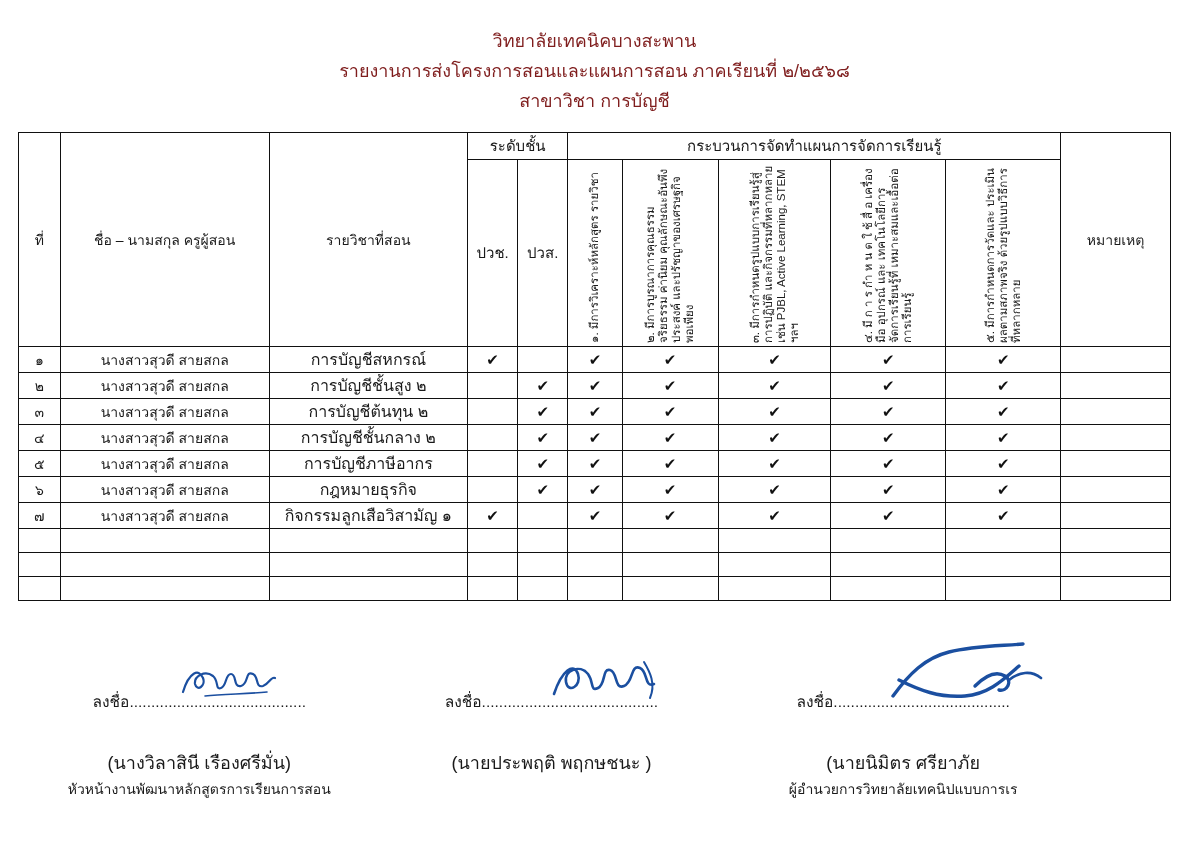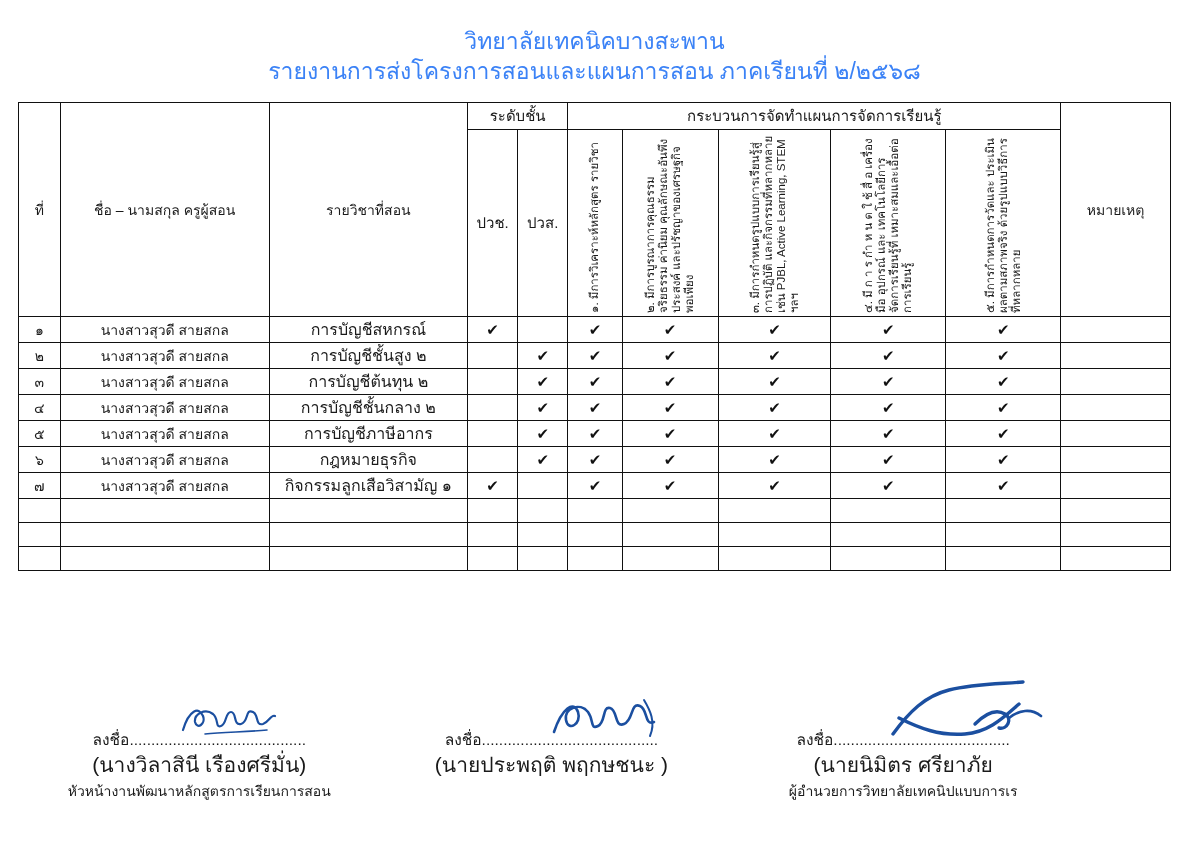--- a/index.html
+++ b/index.html
@@ -20,23 +20,23 @@
     height: 862px;
     box-sizing: border-box;
   }
 
   
   .doc-header {
     text-align: center;
     padding-top: 26px;
   }
   .doc-header .line {
-    font-size: 23px;
+    font-size: 18px;
     line-height: 30px;
-    color: #3b82f6;
+    color: #7f1d1d;
   }
 
   
   .table-wrap {
     margin: 16px 18px 0 18px;
   }
   table.main {
     border-collapse: collapse;
     table-layout: fixed;
     width: 1153px;
@@ -99,40 +99,41 @@
   td.check {
     font-size: 15px;
     color: #111;
   }
   .chk::before { content: "\2714"; }
 
   
   .signatures {
     position: absolute;
     left: 0;
-    top: 728px;
+    top: 690px;
     width: 1102px;
     display: flex;
   }
   .sig-block {
     text-align: center;
     position: relative;
   }
   .sig-1 { width: 430px; }
   .sig-2 { width: 330px; }
   .sig-3 { width: 429px; }
 
   .sig-line {
     font-size: 15.5px;
     line-height: 24px;
     white-space: nowrap;
   }
   .sig-name {
-    font-size: 21px;
+    font-size: 18px;
     line-height: 26px;
+    margin-top: 36px;
   }
   .sig-role {
     font-size: 14px;
     line-height: 26px;
   }
   .scribble {
     position: absolute;
     pointer-events: none;
   }
   .s1 { left: 175px; top: -32px; }
@@ -140,20 +141,21 @@
   .s3 { left: 175px; top: -50px; }
 </style>
 </head>
 <body>
 
 <div class="page">
 
   <div class="doc-header">
     <div class="line">วิทยาลัยเทคนิคบางสะพาน</div>
     <div class="line">รายงานการส่งโครงการสอนและแผนการสอน  ภาคเรียนที่ ๒/๒๕๖๘</div>
+    <div class="line">สาขาวิชา การบัญชี</div>
   </div>
 
   <div class="table-wrap">
     <table class="main">
       <colgroup>
         <col style="width:40px">
         <col style="width:200px">
         <col style="width:190px">
         <col style="width:48px">
         <col style="width:48px">

